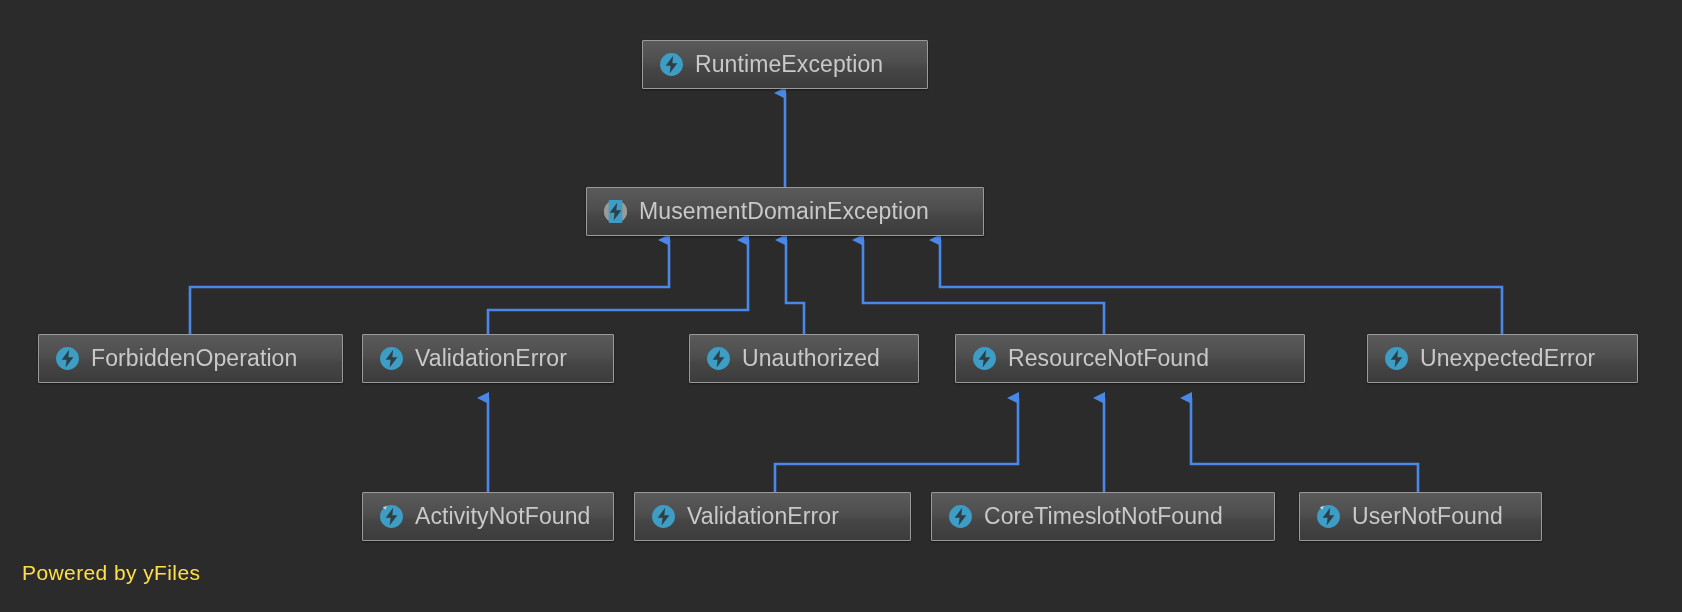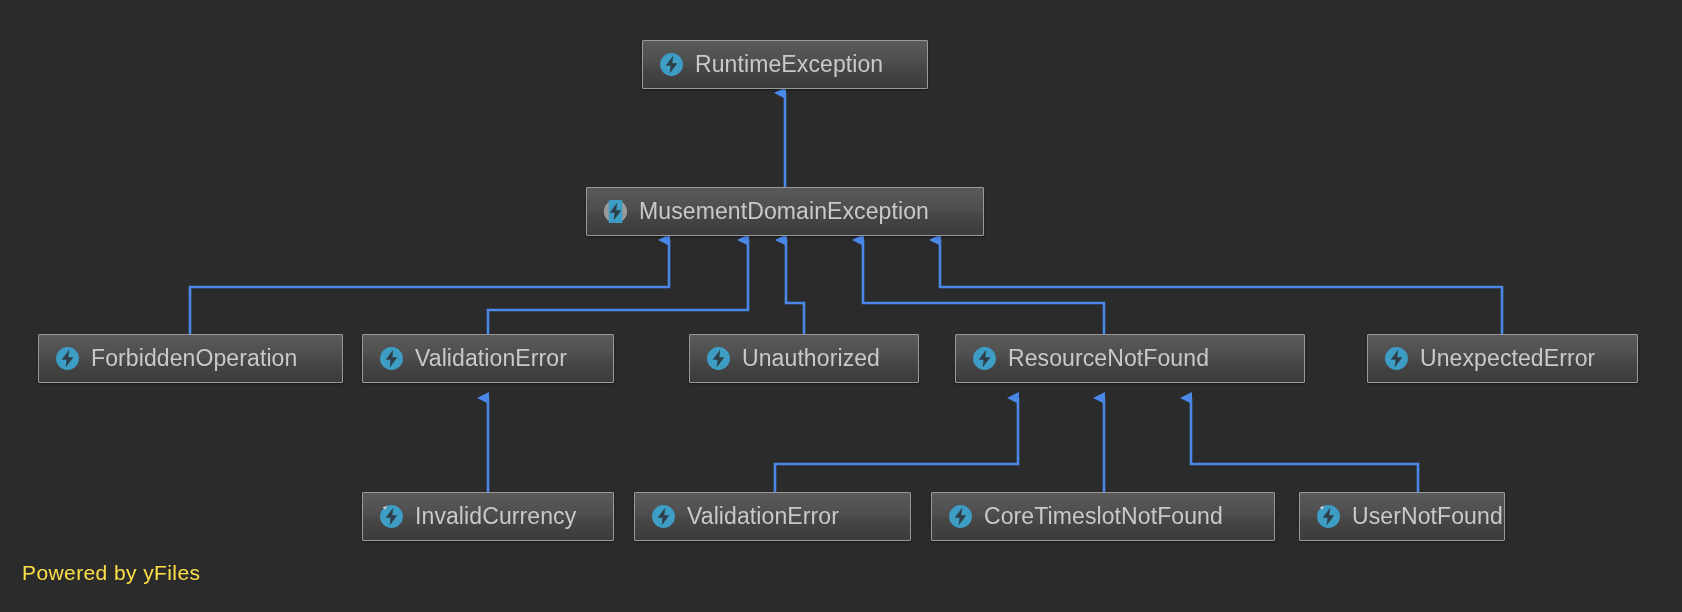--- a/index.html
+++ b/index.html
@@ -147,40 +147,40 @@
     </svg>
     <span class="node-label">UnexpectedError</span>
   </div>
 
   <div class="node" style="left:362px; top:492px; width:252px;">
     <svg class="node-icon" viewBox="0 0 24 24">
       <circle cx="12" cy="12" r="11" fill="#3d9dc4"></circle>
       <path d="M13.6 3.6 L6.4 13.1 L11.1 13.1 L10.2 20.6 L17.6 10.9 L12.8 10.9 Z" fill="#2e3f47"></path>
       <path d="M3.6 3.0 L7.6 1.6 L6.2 5.6 Z" fill="#cfcfcf"></path>
     </svg>
-    <span class="node-label">InvalidCurrency</span>
+    <span class="node-label">ActivityNotFound</span>
   </div>
 
   <div class="node" style="left:634px; top:492px; width:277px;">
     <svg class="node-icon" viewBox="0 0 24 24">
       <circle cx="12" cy="12" r="11" fill="#3d9dc4"></circle>
       <path d="M13.6 3.6 L6.4 13.1 L11.1 13.1 L10.2 20.6 L17.6 10.9 L12.8 10.9 Z" fill="#2e3f47"></path>
     </svg>
     <span class="node-label">ValidationError</span>
   </div>
 
   <div class="node" style="left:931px; top:492px; width:344px;">
     <svg class="node-icon" viewBox="0 0 24 24">
       <circle cx="12" cy="12" r="11" fill="#3d9dc4"></circle>
       <path d="M13.6 3.6 L6.4 13.1 L11.1 13.1 L10.2 20.6 L17.6 10.9 L12.8 10.9 Z" fill="#2e3f47"></path>
     </svg>
     <span class="node-label">CoreTimeslotNotFound</span>
   </div>
 
-  <div class="node" style="left:1299px; top:492px; width:206px;">
+  <div class="node" style="left:1299px; top:492px; width:243px;">
     <svg class="node-icon" viewBox="0 0 24 24">
       <circle cx="12" cy="12" r="11" fill="#3d9dc4"></circle>
       <path d="M13.6 3.6 L6.4 13.1 L11.1 13.1 L10.2 20.6 L17.6 10.9 L12.8 10.9 Z" fill="#2e3f47"></path>
       <path d="M3.6 3.0 L7.6 1.6 L6.2 5.6 Z" fill="#cfcfcf"></path>
     </svg>
     <span class="node-label">UserNotFound</span>
   </div>
 
   <div id="watermark">Powered by yFiles</div>
 

